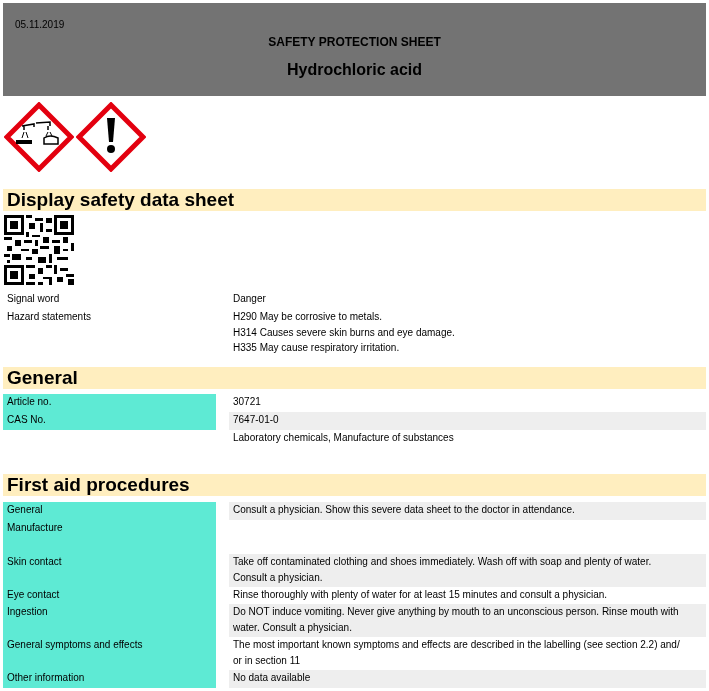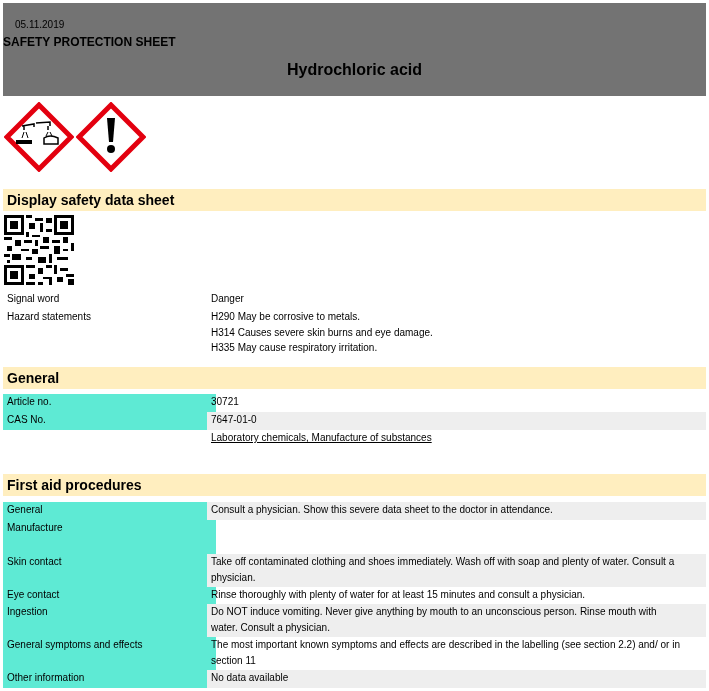--- a/index.html
+++ b/index.html
@@ -1,27 +1,27 @@
 <!DOCTYPE html>
 <html><head>
 <meta charset="utf-8">
 <style>
   * { box-sizing: border-box; margin: 0; padding: 0; }
   body { width: 709px; height: 691px; background: #ffffff; font-family: "Liberation Sans", sans-serif; color: #000; overflow: hidden; position: relative; }
   .header { position: absolute; left: 3px; top: 3px; width: 703px; height: 93px; background: #737373; }
   .date { position: absolute; left: 12px; top: 16px; font-size: 10px; }
-  .doc-type { position: absolute; left: 0; width: 100%; top: 32px; font-size: 12px; font-weight: bold; }
+  .doc-type { position: absolute; left: 0; width: 100%; top: 32px; text-align: center; font-size: 12px; font-weight: bold; }
   .title { position: absolute; left: 0; width: 100%; top: 58px; text-align: center; font-size: 16px; font-weight: bold; }
   .pictos { position: absolute; left: 4px; top: 102px; height: 70px; display: flex; gap: 2px; }
   .picto { width: 70px; height: 70px; }
-  .section-head { position: absolute; left: 3px; width: 703px; height: 22px; background: #ffeebf; font-weight: bold; font-size: 14px; padding-left: 4px; line-height: 22px; }
+  .section-head { position: absolute; left: 3px; width: 703px; height: 22px; background: #ffeebf; font-weight: bold; font-size: 19px; padding-left: 4px; line-height: 22px; }
   .qr { position: absolute; left: 4px; top: 214px; width: 70px; height: 72px; }
   .row { position: absolute; left: 3px; width: 703px; font-size: 10px; line-height: 15px; }
   .lbl { position: absolute; left: 0; top: 0; width: 213px; padding-left: 4px; }
-  .val { position: absolute; left: 204px; top: 0; right: 0; padding-left: 4px; padding-right: 20px; }
+  .val { position: absolute; left: 226px; top: 0; right: 0; padding-left: 4px; padding-right: 20px; }
   .yl { background: #5eead4; }
   .gr { background: #eeeeee; }
 </style>
 </head>
 <body>
 
 <div class="header">
   <div class="date">05.11.2019</div>
   <div class="doc-type">SAFETY PROTECTION SHEET</div>
   <div class="title">Hydrochloric acid</div>
@@ -75,21 +75,21 @@
 
 <div class="row" style="top:394px; height:18px;">
   <div class="lbl yl" style="height:18px; line-height:16px;">Article no.</div>
   <div class="val" style="height:18px; line-height:16px;">30721</div>
 </div>
 <div class="row" style="top:412px; height:18px;">
   <div class="lbl yl" style="height:18px; line-height:16px;">CAS No.</div>
   <div class="val gr" style="height:18px; line-height:16px;">7647-01-0</div>
 </div>
 <div class="row" style="top:430px; height:33px;">
-  <div class="val" style="height:33px; line-height:16px;text-decoration:underline;">Laboratory chemicals, Manufacture of substances</div>
+  <div class="val" style="height:33px; line-height:16px;">Laboratory chemicals, Manufacture of substances</div>
 </div>
 
 <div class="section-head" style="top:474px;">First aid procedures</div>
 
 <div class="row" style="top:502px; height:18px;">
   <div class="lbl yl" style="height:18px; line-height:16px;">General</div>
   <div class="val gr" style="height:18px; line-height:16px;">Consult a physician. Show this severe data sheet to the doctor in attendance.</div>
 </div>
 <div class="row" style="top:520px; height:34px;">
   <div class="lbl yl" style="height:34px; line-height:16px;">Manufacture</div>

